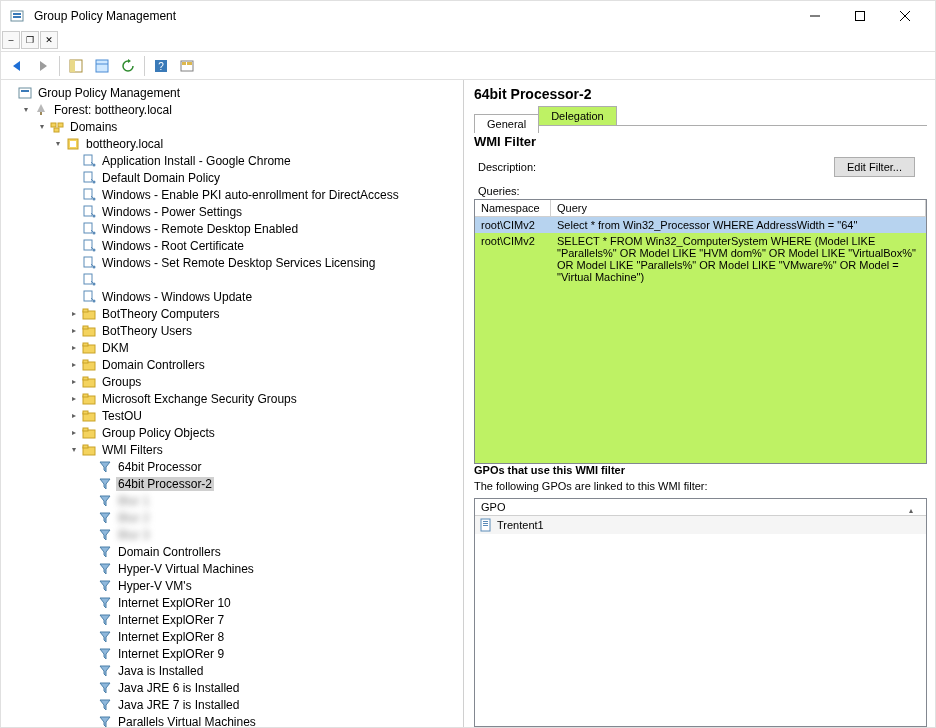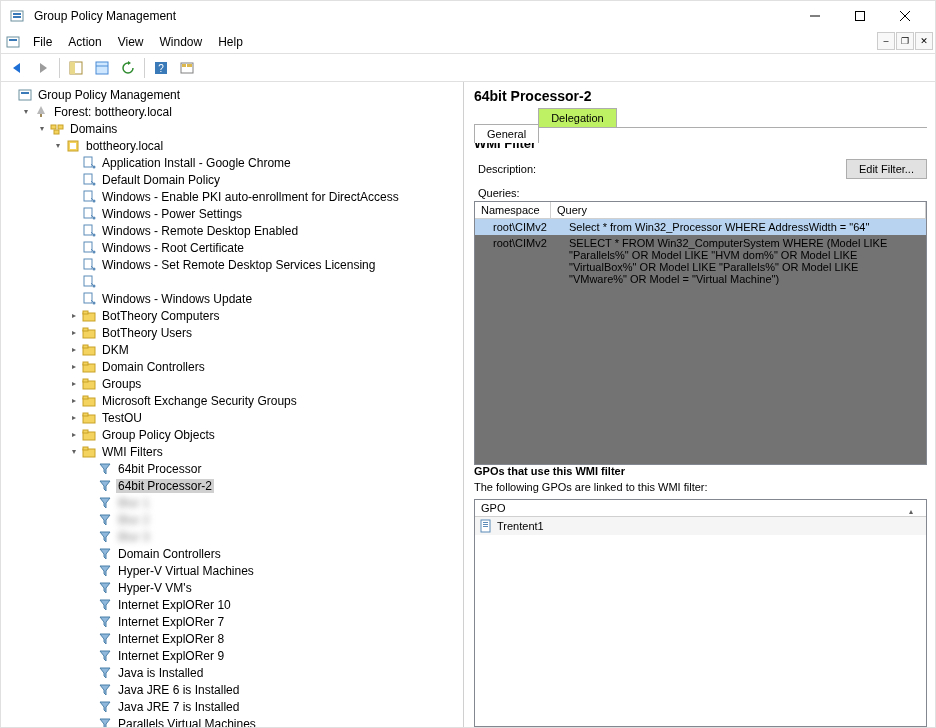--- a/index.html
+++ b/index.html
@@ -141,31 +141,31 @@
     padding: 3px 12px 3px 12px;
     border: 1px solid #adadad;
     border-bottom: none;
     position: relative;
     background: #bef264;
     margin-right: -1px;
     font-size: 11px;
   }
   .tab.active {
     background: #ffffff;
-    top: 16px;
+    top: 8px;
     z-index: 2;
   }
   .section-title {
     font-weight: bold;
     font-size: 13px;
     margin: 4px 0 6px 0;
   }
   .desc-row {
     display: flex; align-items: center;
-    margin: 2px 0 8px 0;
+    margin: 2px 12px 8px 0;
   }
   .desc-label {
     flex: 0 0 auto;
     margin-right: 8px;
     font-size: 11px;
     padding-left: 4px;
   }
   .btn {
     border: 1px solid #adadad;
     background: #e1e1e1;
@@ -175,37 +175,37 @@
   }
   .queries-label {
     font-size: 11px;
     padding-left: 4px;
     margin-bottom: 2px;
   }
   .queries-grid {
     border: 1px solid #828790;
     flex: 1;
     min-height: 236px;
-    background: #737373;
+    background: #bef264;
     font-size: 11px;
     overflow: auto;
   }
   .q-row {
     display: flex;
     border-bottom: 0;
   }
   .q-row.header .q-cell {
     background: #ffffff;
     border-right: 1px solid #d0d0d0;
     border-bottom: 1px solid #d0d0d0;
     font-weight: normal;
     padding: 2px 6px;
   }
   .q-cell {
-    padding: 2px 18px;
+    padding: 2px 6px;
     vertical-align: top;
   }
   .q-cell.ns { width: 76px; flex: 0 0 76px; }
   .q-cell.qr { flex: 1; }
   .q-row.sel .q-cell { background: #b7d3ef; }
   .gpo-section {
     display: flex; flex-direction: column;
     flex: 1;
     min-height: 0;
   }
@@ -274,33 +274,20 @@
     </div>
     <div class="win-btn">
       <svg width="10" height="10">
           <line x1="0" y1="0" x2="10" y2="10" stroke="#000"></line>
           <line x1="10" y1="0" x2="0" y2="10" stroke="#000"></line>
         </svg>
     </div>
   </div>
 
   <div class="menubar-row">
-    <div class="menubar">
-      <span class="mmc-icon ticon">
-        <svg width="16" height="16">
-            <rect x="2" y="3" width="12" height="10" fill="#fff" stroke="#6b8e9e"></rect>
-            <rect x="4" y="5" width="8" height="2" fill="#3a7ab8"></rect>
-          </svg>
-      </span>
-      <div class="menu-item">File</div>
-      <div class="menu-item">Action</div>
-      <div class="menu-item">View</div>
-      <div class="menu-item">Window</div>
-      <div class="menu-item">Help</div>
-    </div>
     <div class="mdi-controls">
       <div class="mdi-btn">–</div>
       <div class="mdi-btn">❐</div>
       <div class="mdi-btn">✕</div>
     </div>
   </div>
 
   <div class="toolbar">
     <div class="tool-btn">
       <svg width="16" height="16">

